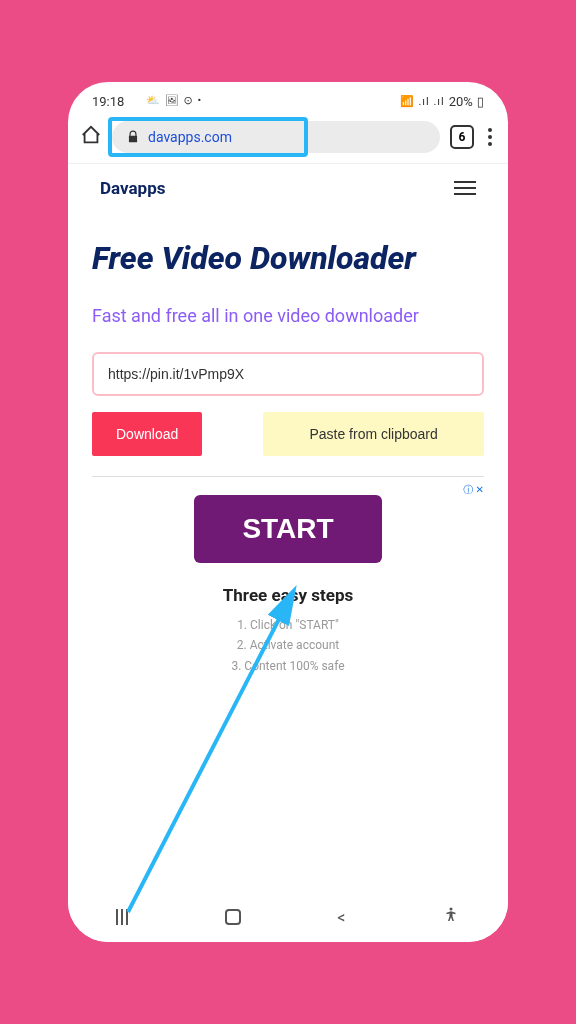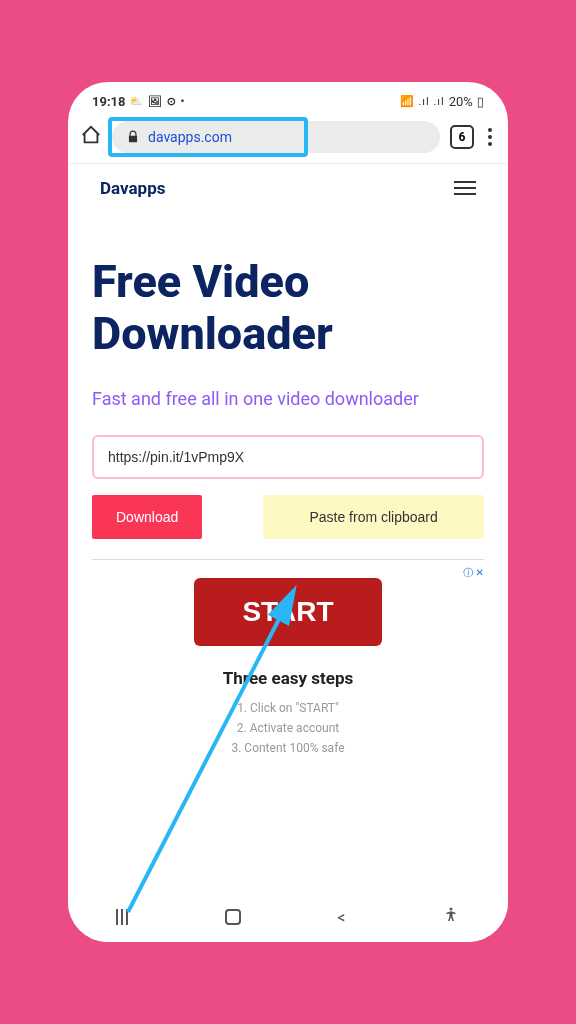--- a/index.html
+++ b/index.html
@@ -23,21 +23,21 @@
       flex-direction: column;
     }
     .status-bar {
       display: flex;
       justify-content: space-between;
       align-items: center;
       padding: 12px 24px 6px;
       font-size: 13px;
       color: #333;
     }
-    .status-left { display: flex; align-items: center; gap: 4px; font-weight: bold; }
+    .status-left { display: flex; align-items: flex-start; gap: 22px; }
     .status-right { display: flex; align-items: center; gap: 4px; }
     .status-icons { font-size: 11px; letter-spacing: 1px; }
     .browser-bar {
       display: flex;
       align-items: center;
       padding: 6px 12px 10px;
       gap: 10px;
       border-bottom: 1px solid #eee;
     }
     .home-icon svg { width: 22px; height: 22px; }
@@ -82,24 +82,25 @@
       justify-content: space-between;
       align-items: center;
       padding: 14px 32px;
     }
     .site-logo { color: #0c2461; font-weight: bold; font-size: 17px; }
     .hamburger { display: flex; flex-direction: column; gap: 4px; }
     .hamburger span { width: 22px; height: 2px; background: #333; }
     .content { padding: 0 24px; flex: 1; overflow: hidden; }
     .hero-title {
       color: #0c2461;
-      font-size: 45px;
+      font-size: 32px;
       font-weight: 800;
-      margin-top: 44px;
+      margin-top: 28px;
       line-height: 1.15;
+      font-style: italic;
     }
     .hero-subtitle {
       color: #8b5cf6;
       font-size: 18px;
       margin-top: 26px;
       line-height: 1.4;
     }
     .url-input {
       margin-top: 24px;
       border: 2px solid #fbbec9;
@@ -140,21 +141,21 @@
       text-align: center;
     }
     .ad-badge {
       position: absolute;
       top: 6px;
       right: 0;
       font-size: 10px;
       color: #1a73e8;
     }
     .start-btn {
-      background: #b91c1c;
+      background: #701a75;
       color: white;
       border: none;
       padding: 18px 48px;
       font-size: 28px;
       font-weight: bold;
       border-radius: 6px;
       margin-top: 8px;
       cursor: pointer;
     }
     .ad-heading {

